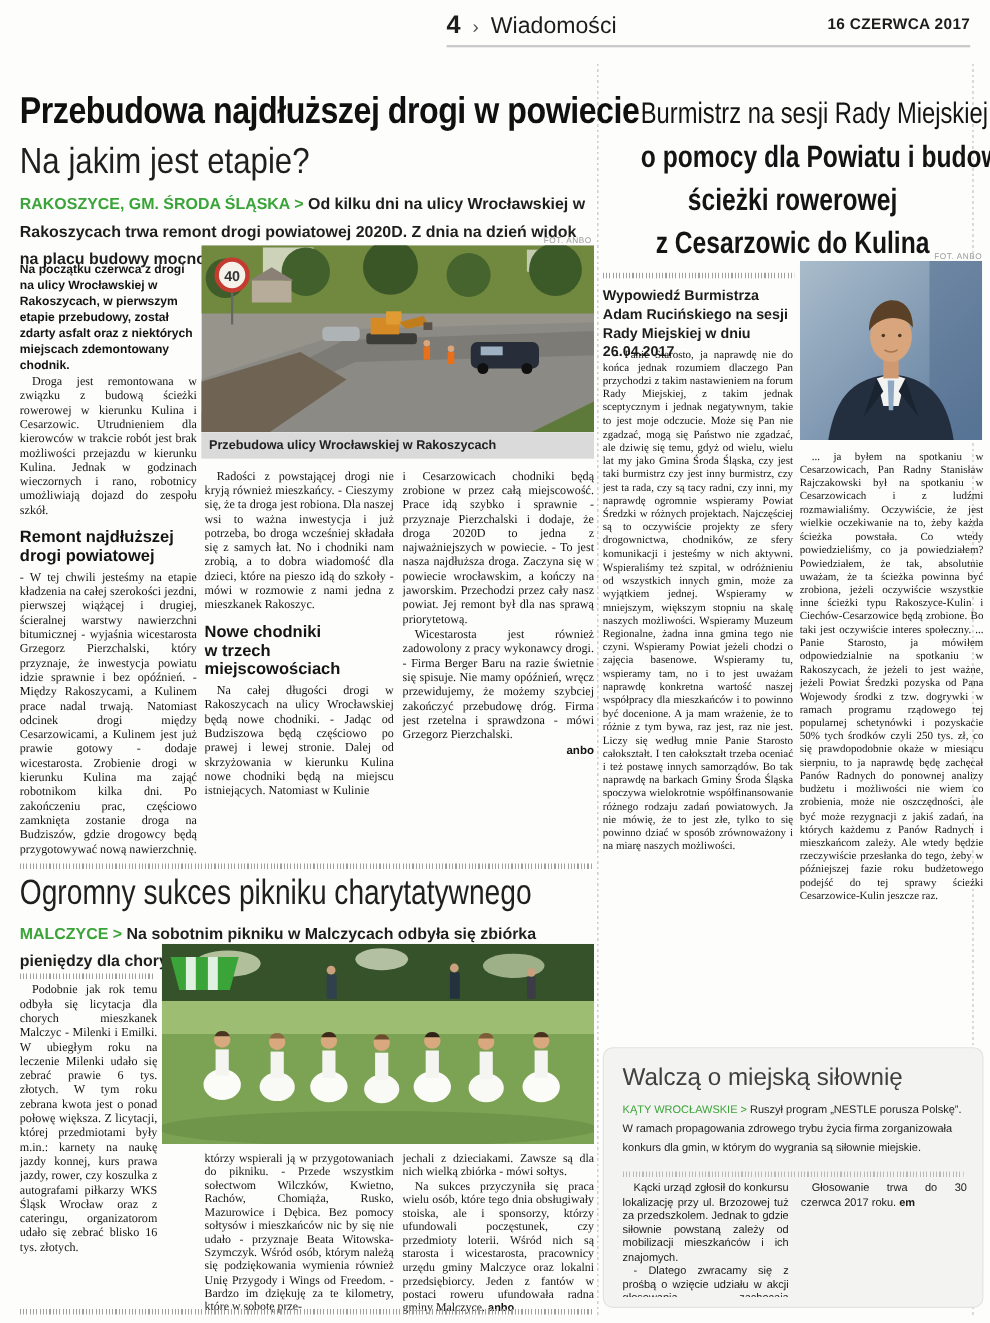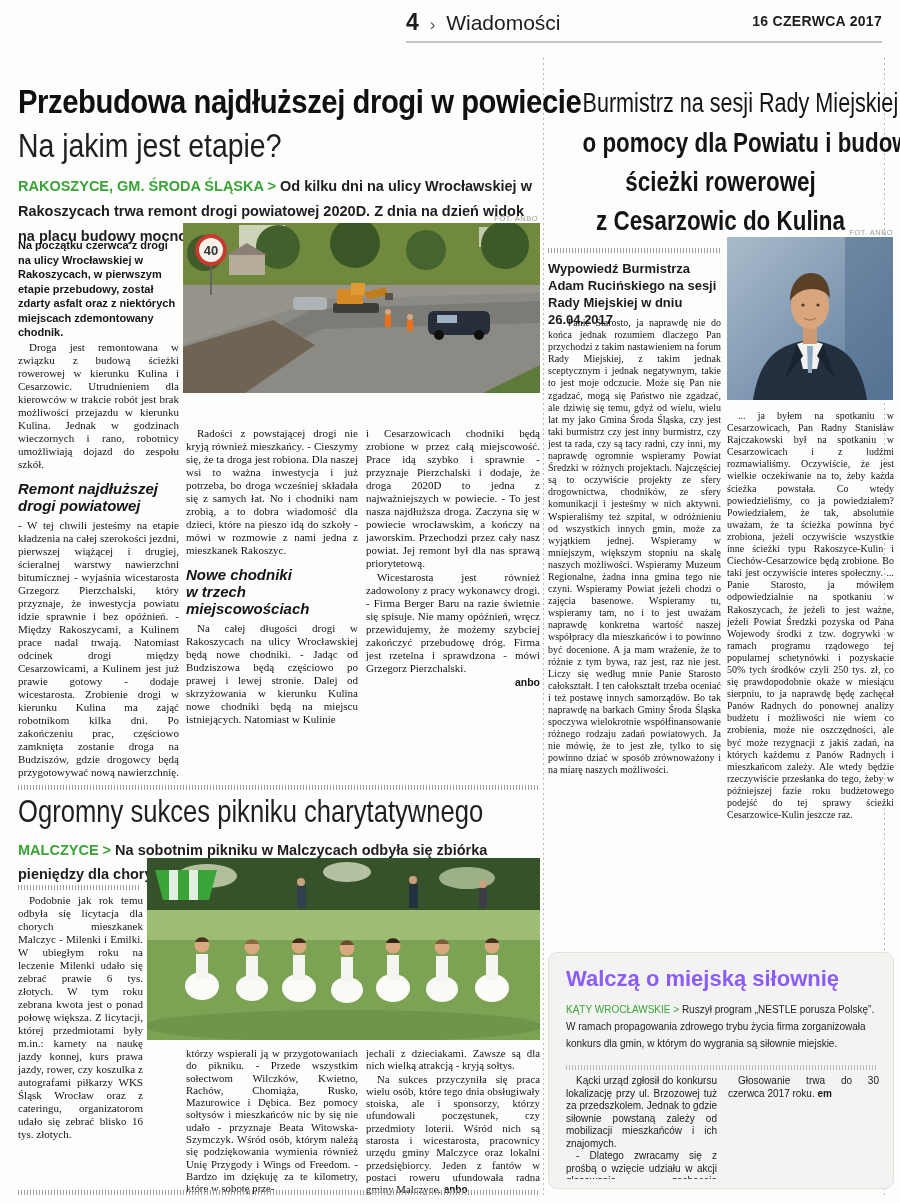--- a/index.html
+++ b/index.html
@@ -30,37 +30,37 @@
   
   .bs{font-family:"Liberation Serif",serif;font-size:11px;line-height:13px;
       text-align:justify;color:#141414;}
   .bs p{margin:0;}
   .bs p.ind{text-indent:11px;}
   .bs p+p{margin-top:1px;}
   .ital{font-size:10px;line-height:12.1px;}
   .intro{font-family:"Liberation Sans",sans-serif;font-weight:bold;font-style:normal;
          font-size:11px;line-height:14.5px;margin:0 0 28px;text-align:left;}
   .sub{font-family:"Liberation Sans",sans-serif;font-weight:bold;font-size:15px;
-       line-height:17px;margin:9px 0 5px;text-align:left;font-style:italic;}
+       line-height:17px;margin:9px 0 5px;text-align:left;}
   .sig-line{text-align:right;font-family:"Liberation Sans",sans-serif;font-weight:bold;
             font-size:10.5px;margin-top:3px;}
   .sig-inline{font-family:"Liberation Sans",sans-serif;font-weight:bold;font-size:10px;font-style:normal;}
   .col{overflow:hidden;}
   
   .credit{font-size:7.5px;color:#9a9a9a;letter-spacing:.5px;text-align:right;}
   .caption{background:#dadada;font-size:11.5px;font-weight:bold;line-height:24px;
            padding-left:7px;box-sizing:border-box;color:#222;}
   .photo{overflow:hidden;}
   .photo svg{display:block;}
   
   .hticks{height:5px;background:repeating-linear-gradient(90deg,#9f9f9f 0 1px,transparent 1px 3px);}
   .vticks{width:1px;background:repeating-linear-gradient(180deg,#bdbdbd 0 2px,transparent 2px 5px);}
   
   .gym{background:#f3f3f1;border:1px solid #e2e2df;border-radius:9px;box-sizing:border-box;}
-  .gym .gh{margin:13px 17px 0;font-size:22px;font-weight:bold;color:#8b5cf6;}
+  .gym .gh{margin:13px 17px 0;font-size:22px;font-weight:normal;color:#404040;}
   .gym .kicker{font-weight:normal;font-size:10px;line-height:17px;margin:9px 17px 0;display:block;}
   .gcol{font-size:10px;line-height:12.5px;text-align:justify;color:#1a1a1a;overflow:hidden;}
   .gcol p{margin:0;}
   .gcol p.ind{text-indent:10px;}
 </style>
 </head>
 <body>
 
 <div class="page">
 
@@ -124,20 +124,21 @@
           <circle cx="227" cy="94" r="3" fill="#d8a57c"></circle>
       </g>
       <g>
         <line x1="28" y1="40" x2="28" y2="72" stroke="#666" stroke-width="2"></line>
         <circle cx="28" cy="27" r="14" fill="#f5f2ea" stroke="#c63b2f" stroke-width="4"></circle>
         <text x="28" y="32" text-anchor="middle" font-family="Liberation Sans, sans-serif" font-size="13" font-weight="bold" fill="#333">40</text>
       </g>
     </svg>
   </div>
 
+  <div class="abs caption" style="left:183px;top:393px;width:357px;height:24px;">Przebudowa ulicy Wrocławskiej w Rakoszycach</div>
 
   <div class="abs bs col" style="left:18px;top:238px;width:161px;height:540px;">
     <p class="intro">Na początku czerwca z drogi na ulicy Wrocławskiej w Rakoszycach, w pierwszym etapie przebudowy, został zdarty asfalt oraz z niektórych miejscach zdemontowany chodnik.</p>
     <p class="ind">Droga jest remontowana w związku z budową ścieżki rowerowej w kierunku Kulina i Cesarzowic. Utrudnieniem dla kierowców w trakcie robót jest brak możliwości przejazdu w kierunku Kulina. Jednak w godzinach wieczornych i rano, robotnicy umożliwiają dojazd do zespołu szkół.</p>
     <div class="sub">
       <div>Remont najdłuższej</div>
       <div>drogi powiatowej</div>
     </div>
     <p>- W tej chwili jesteśmy na etapie kładzenia na całej szerokości jezdni, pierwszej wiążącej i drugiej, ścieralnej warstwy nawierzchni bitumicznej - wyjaśnia wicestarosta Grzegorz Pierzchalski, który przyznaje, że inwestycja powiatu idzie sprawnie i bez opóźnień. - Między Rakoszycami, a Kulinem prace nadal trwają. Natomiast odcinek drogi między Cesarzowicami, a Kulinem jest już prawie gotowy - dodaje wicestarosta. Zrobienie drogi w kierunku Kulina ma zająć robotnikom kilka dni. Po zakończeniu prac, częściowo zamknięta zostanie droga na Budziszów, gdzie drogowcy będą przygotowywać nową nawierzchnię.</p>
   </div>
@@ -241,21 +242,21 @@
       </g>
       <ellipse cx="196" cy="168" rx="200" ry="16" fill="#5f8440" opacity=".45"></ellipse>
     </svg>
   </div>
 
   <div class="abs bs col" style="left:186px;top:1047px;width:172px;height:150px;font-size:10.8px;line-height:12.3px;">
     <p>którzy wspierali ją w przygotowaniach do pikniku. - Przede wszystkim sołectwom Wilczków, Kwietno, Rachów, Chomiąża, Rusko, Mazurowice i Dębica. Bez pomocy sołtysów i mieszkańców nic by się nie udało - przyznaje Beata Witowska-Szymczyk. Wśród osób, którym należą się podziękowania wymienia również Unię Przygody i Wings od Freedom. - Bardzo im dziękuję za te kilometry, które w sobotę prze-</p>
   </div>
 
   <div class="abs bs col" style="left:366px;top:1047px;width:174px;height:150px;font-size:10.8px;line-height:12.3px;">
-    <p>jechali z dzieciakami. Zawsze są dla nich wielką atrakcją - kryją sołtys.</p>
+    <p>jechali z dzieciakami. Zawsze są dla nich wielką zbiórka - mówi sołtys.</p>
     <p class="ind">
       <span>Na sukces przyczyniła się praca wielu osób, które tego dnia obsługiwały stoiska, ale i sponsorzy, którzy ufundowali poczęstunek, czy przedmioty loterii. Wśród nich są starosta i wicestarosta, pracownicy urzędu gminy Malczyce oraz lokalni przedsiębiorcy. Jeden z fantów w postaci roweru ufundowała radna gminy Malczyce.</span>
       <b class="sig-inline">anbo</b>
     </p>
   </div>
 
   <div class="abs hticks" style="left:18px;top:1190px;width:522px;"></div>
 
   <div class="abs rh" style="left:548px;top:88px;">Burmistrz na sesji Rady Miejskiej</div>
   <div class="abs rh b" style="left:548px;top:127px;">o pomocy dla Powiatu i budowie</div>

